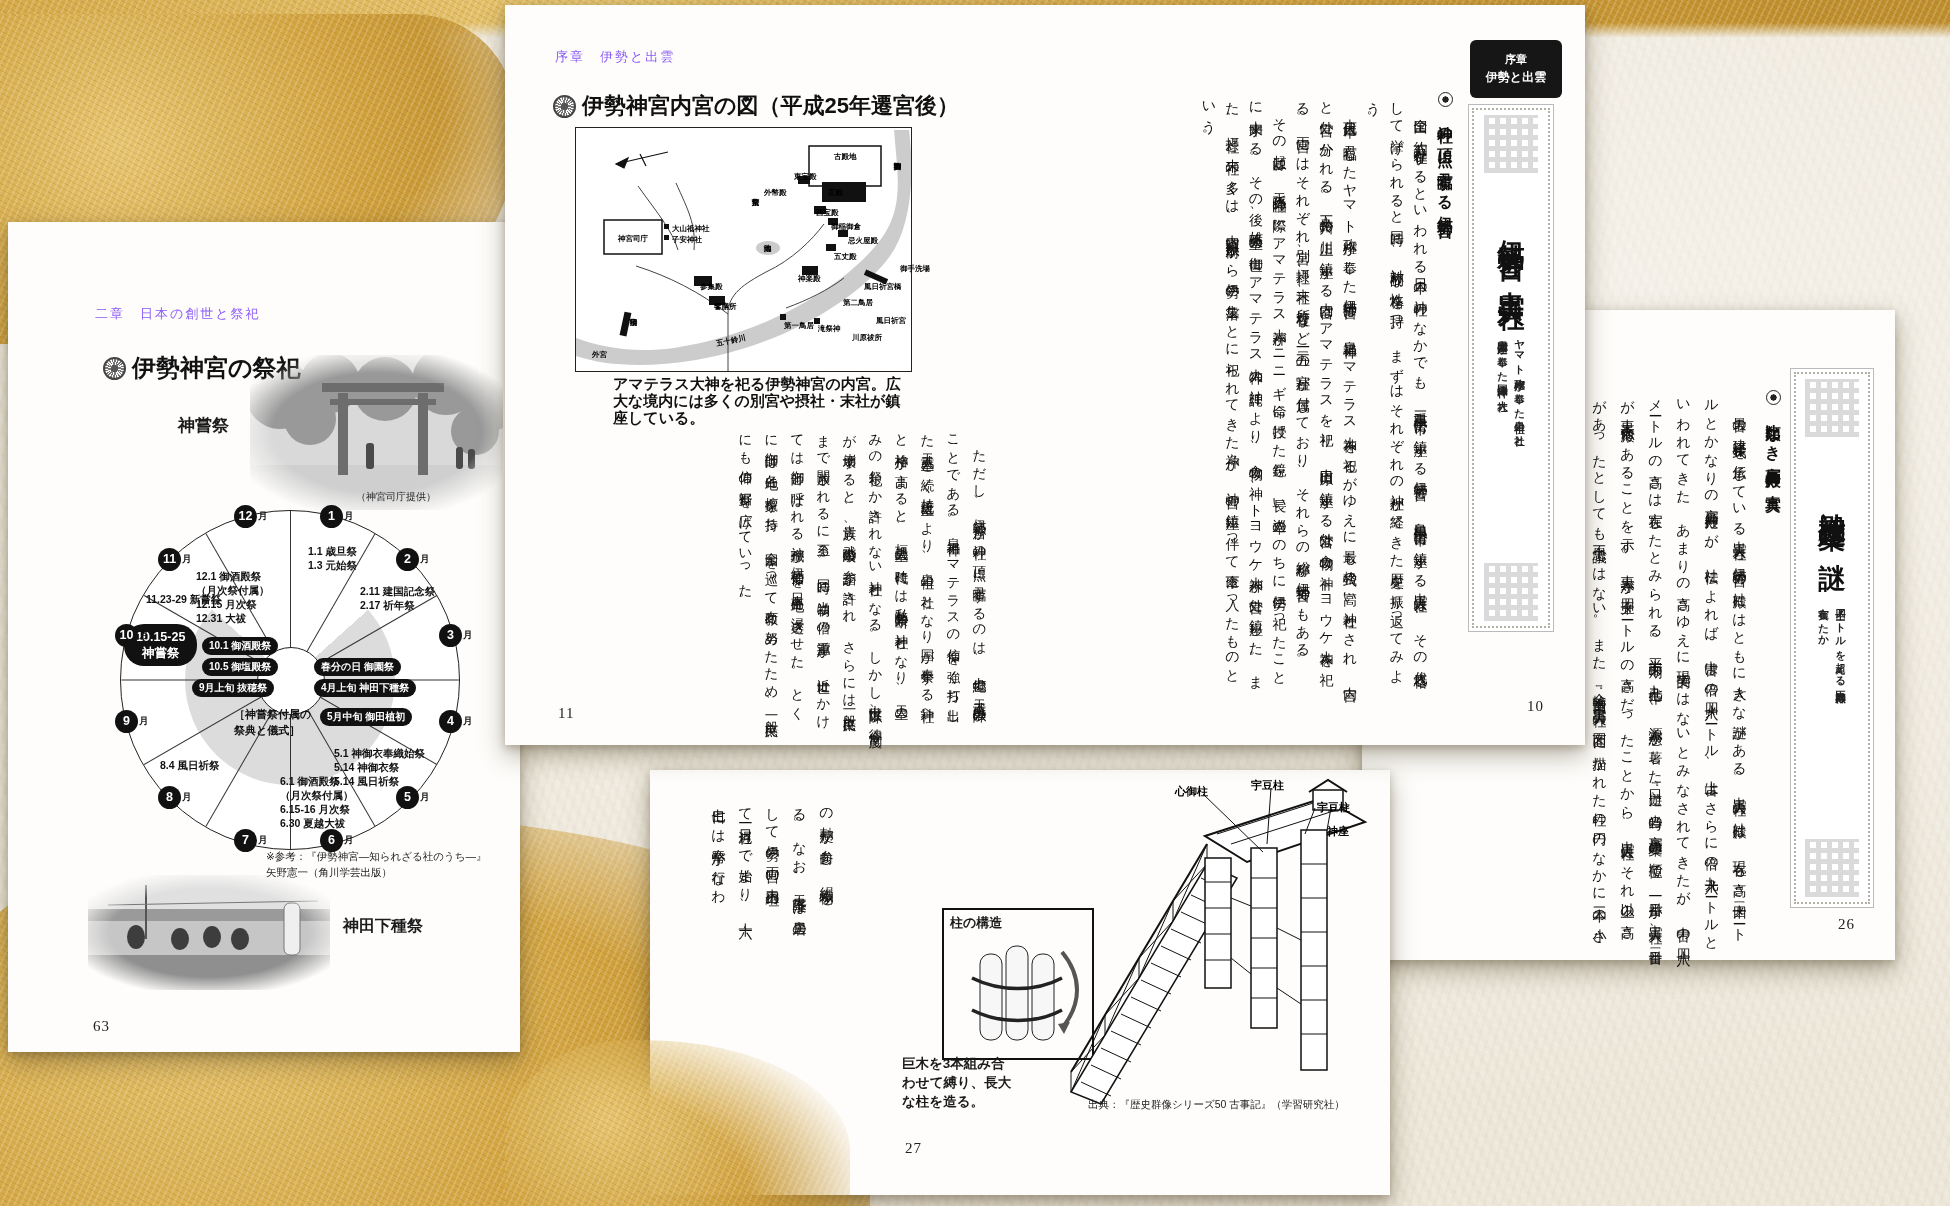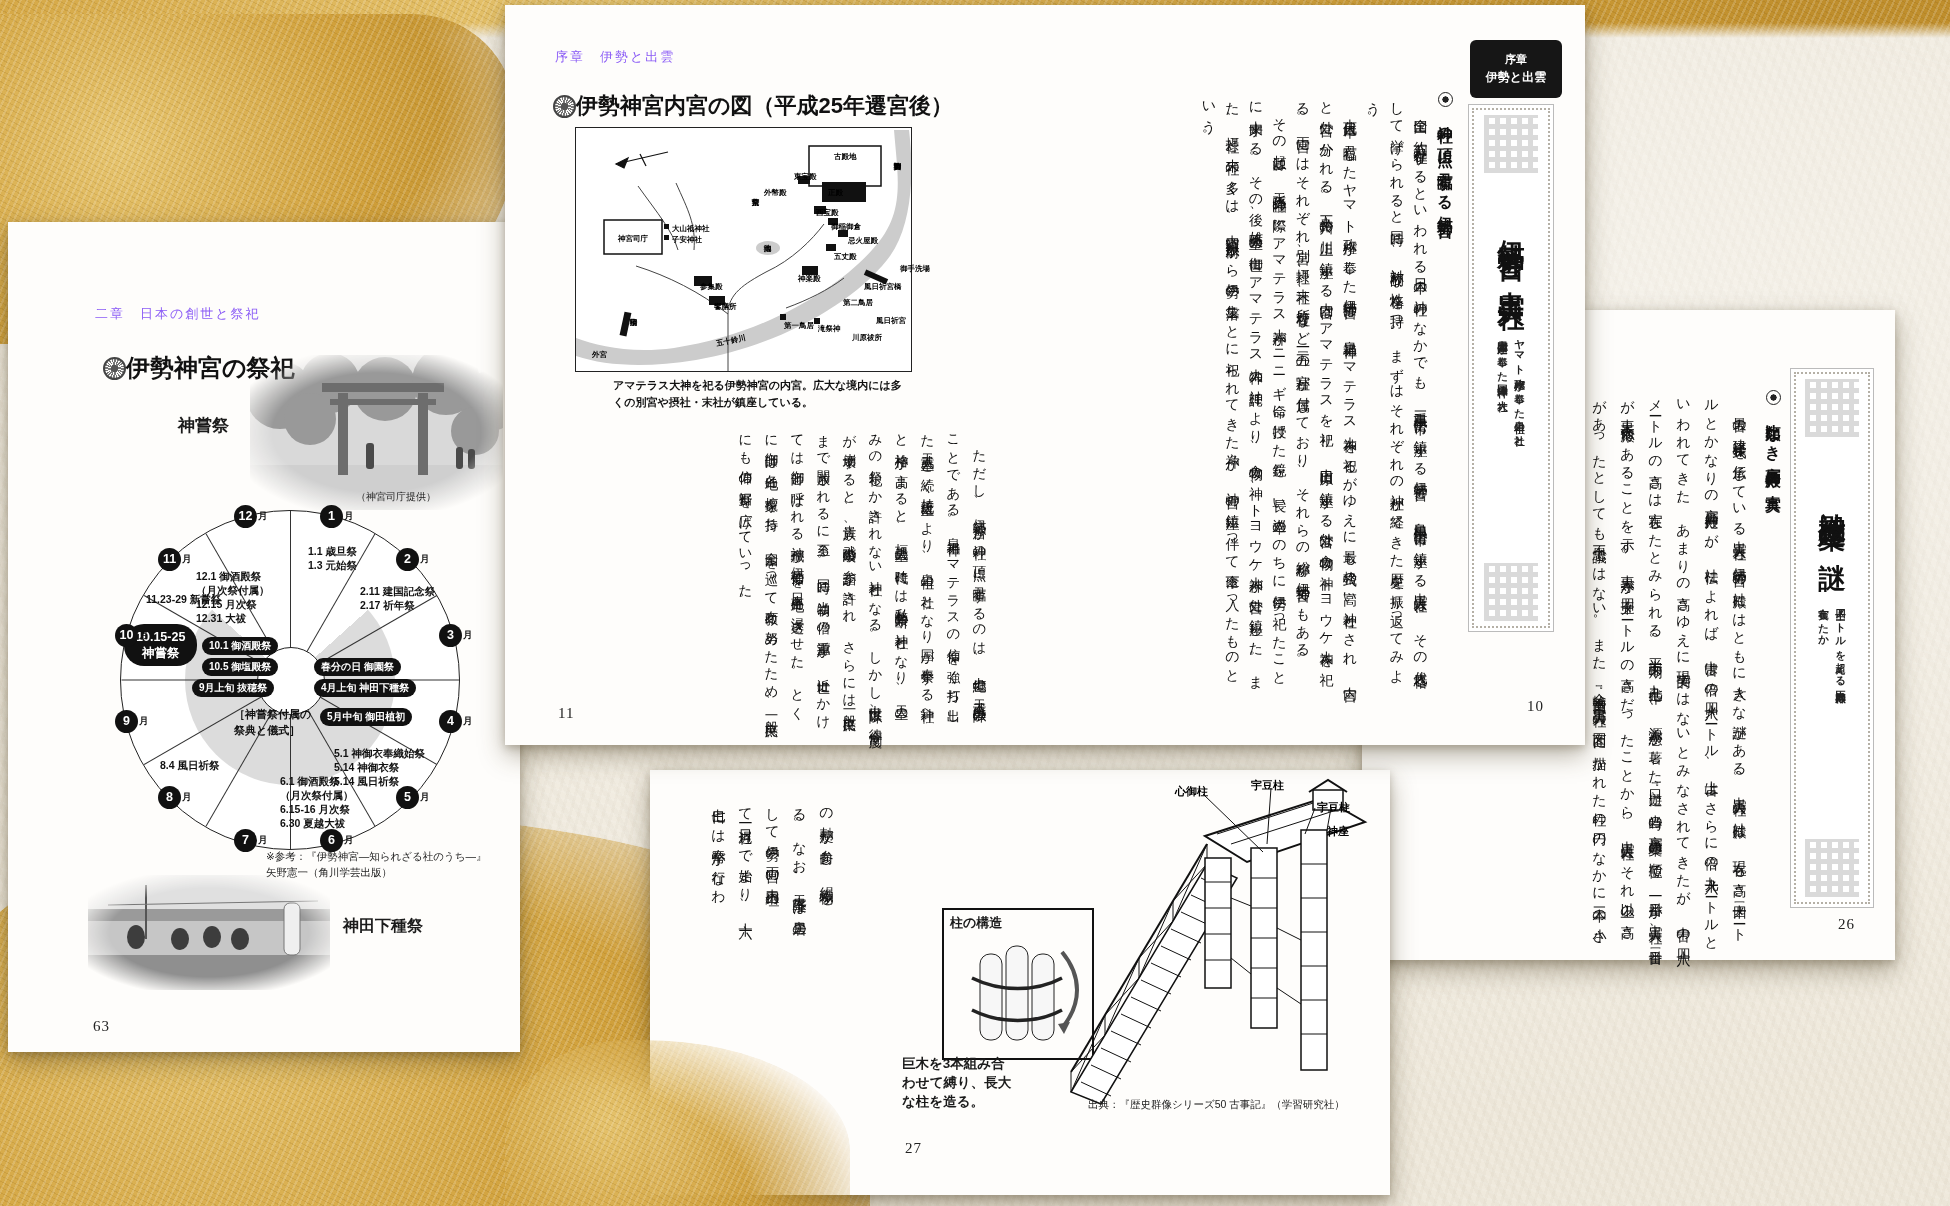--- a/index.html
+++ b/index.html
@@ -27,33 +27,33 @@
     -webkit-mask-image:radial-gradient(110% 120% at 18% 80%, #000 48%, transparent 82%);mask-image:radial-gradient(110% 120% at 18% 80%, #000 48%, transparent 82%);}
   
   .sheet{position:absolute;background:#fefdfb;box-shadow:0 10px 24px rgba(70,58,30,.38),0 3px 8px rgba(70,58,30,.26);}
   .topspread{left:505px;top:5px;width:1080px;height:740px;z-index:40;}
   .sheet63{left:8px;top:222px;width:512px;height:830px;z-index:20;}
   .sheet27{left:650px;top:770px;width:740px;height:425px;z-index:12;}
   .sheet26{left:1362px;top:310px;width:533px;height:650px;z-index:10;}
   .pnum{position:absolute;font-size:15px;letter-spacing:1px;color:#222;}
   .vtext{writing-mode:vertical-rl;white-space:pre-wrap;letter-spacing:2px;color:#111;}
   .runhead{position:absolute;font-size:13px;letter-spacing:2px;color:#8b5cf6;}
-  .sec-title{position:absolute;display:flex;align-items:center;gap:0;font-weight:bold;}
+  .sec-title{position:absolute;display:flex;align-items:center;gap:6px;font-weight:bold;}
   .medallion-icon{display:inline-block;width:19px;height:19px;border-radius:50%;border:2px double #444;
     background:radial-gradient(circle,#555 26%,transparent 30%),repeating-conic-gradient(#777 0 9deg,transparent 9deg 18deg);flex:none;}
   .orn-icon{display:inline-block;width:13px;height:13px;border-radius:50%;border:1.5px solid #222;
     background:radial-gradient(circle,#222 32%,transparent 36%);margin:0 0 6px 0;flex:none;}
   
   .p11-header{left:50px;top:43px;}
   .map-heading{left:48px;top:86px;font-size:22px;font-family:"Liberation Sans","DejaVu Sans",sans-serif;color:#111;}
   .map-box{position:absolute;left:70px;top:122px;width:335px;height:243px;margin:0;border:1.5px solid #222;background:#fff;}
   .map-label{position:absolute;font-size:7.5px;font-weight:600;font-family:"Liberation Sans","DejaVu Sans",sans-serif;white-space:nowrap;color:#000;}
   .map-label.v{writing-mode:vertical-rl;letter-spacing:0;}
-  .map-caption{position:absolute;left:108px;top:372px;width:300px;font-size:11px;line-height:17px;font-weight:bold;
-    font-family:Liberation Serif, serif;color:#111;}
+  .map-caption{position:absolute;left:108px;top:372px;width:300px;font-size:15px;line-height:17px;font-weight:bold;
+    font-family:Liberation Mono, monospace;color:#111;}
   .p11-body{position:absolute;left:95px;top:420px;width:392px;height:305px;font-size:13.5px;line-height:26px;}
   .p11-num{left:53px;top:700px;}
   .p10-heading{position:absolute;left:925px;top:87px;height:330px;font-size:15.5px;font-weight:bold;line-height:30px;
     font-family:"Liberation Sans","DejaVu Sans",sans-serif;}
   .p10-body{position:absolute;left:643px;top:87px;width:284px;height:600px;font-size:14px;line-height:23.5px;}
   .p10-num{left:1022px;top:693px;}
   .tab10{position:absolute;left:965px;top:35px;width:92px;height:58px;background:#161616;border-radius:6px;color:#fff;
     display:flex;flex-direction:column;align-items:center;justify-content:center;gap:2px;
     font-family:"Liberation Sans","DejaVu Sans",sans-serif;font-weight:bold;}
   .tab10 .t1{font-size:11px;}.tab10 .t2{font-size:12px;}

